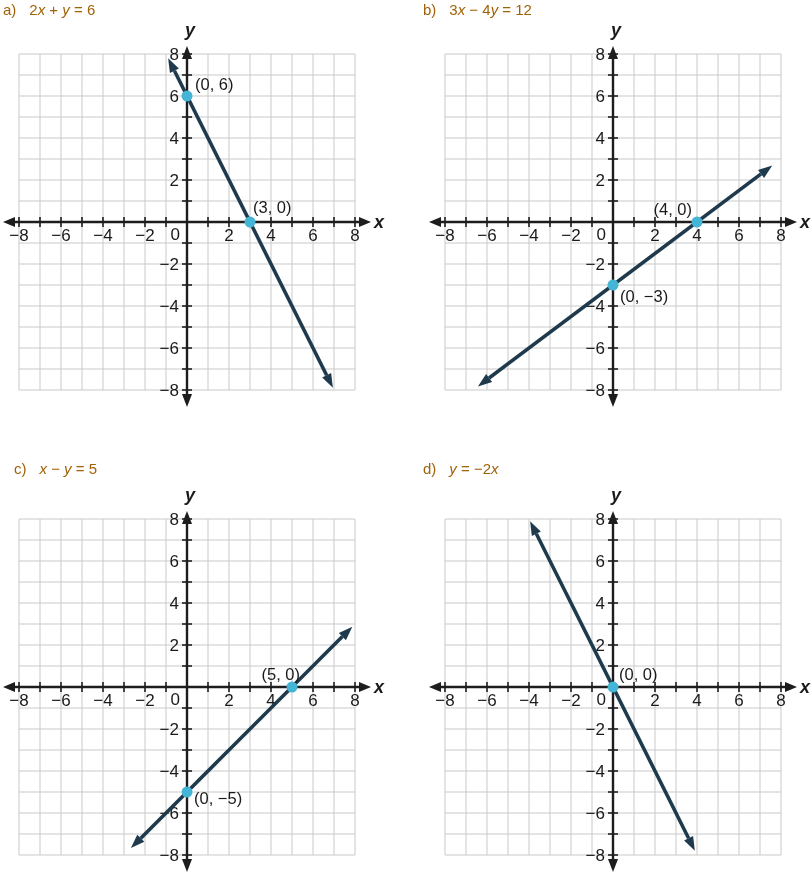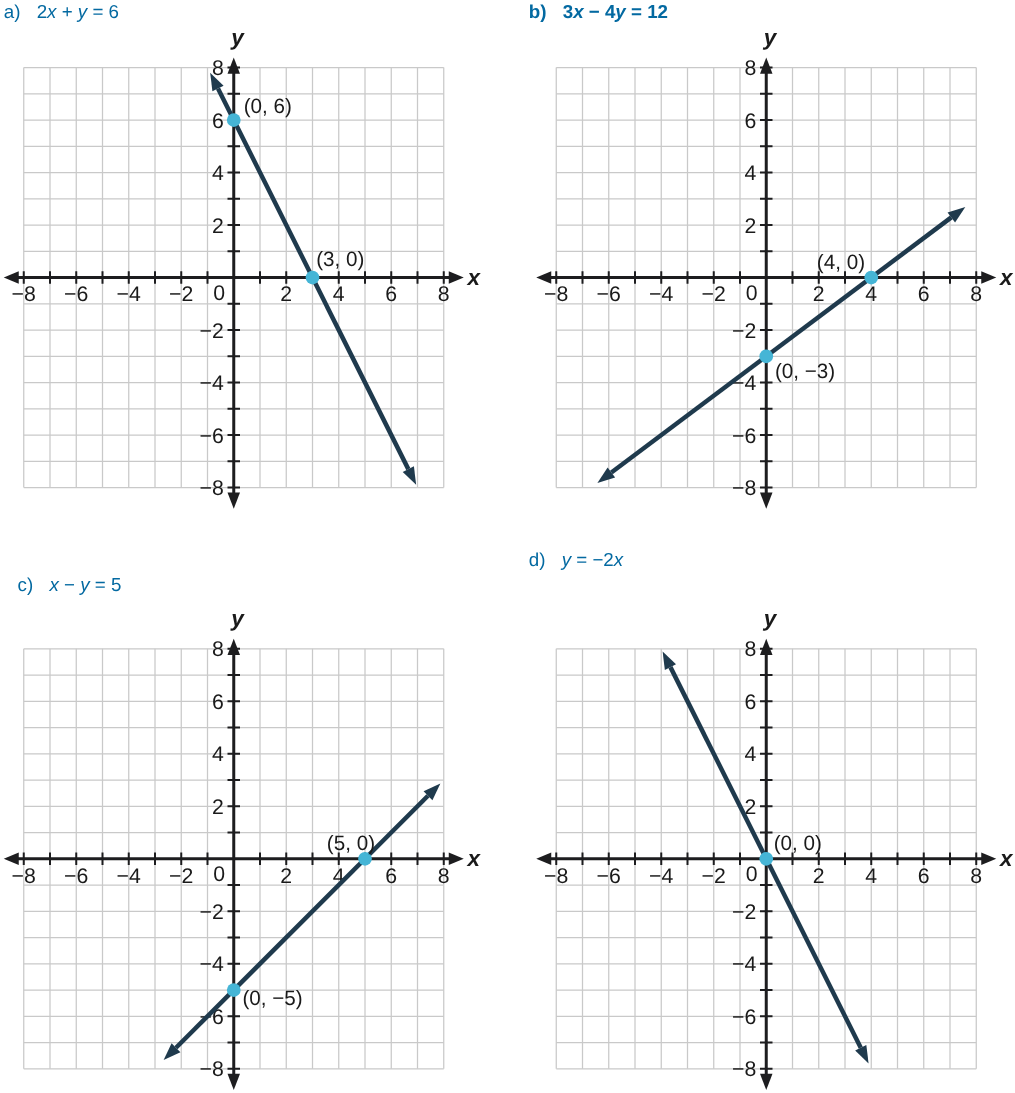--- a/index.html
+++ b/index.html
@@ -1,26 +1,26 @@
 <!DOCTYPE html>
 <html><head>
 <meta charset="utf-8">
 <style>
   html,body{margin:0;padding:0;}
   body{
     width:812px;height:874px;position:relative;overflow:hidden;
     background:#ffffff;font-family:"Liberation Sans",sans-serif;
   }
-  .title{position:absolute;font-size:15px;color:#0369a1;white-space:nowrap;}
+  .title{position:absolute;font-size:15px;color:#a16207;white-space:nowrap;}
   .title .lbl{display:inline-block;margin-right:13px;}
   .title .eq i{font-style:italic;}
   #title-a{left:3px;top:1px;}
-  #title-b{left:423px;top:1px;font-weight:bold;}
+  #title-b{left:423px;top:1px;}
   #title-c{left:14px;top:460px;}
-  #title-d{left:423px;top:440px;}
+  #title-d{left:423px;top:460px;}
   svg.plane{position:absolute;}
   #fig-a{left:0;top:14px;}
   #fig-b{left:426px;top:14px;}
   #fig-c{left:0;top:479px;}
   #fig-d{left:426px;top:479px;}
   svg text{font-family:"Liberation Sans",sans-serif;fill:#1a1a1a;}
   svg text.tick{font-size:17px;}
   svg text.origin{font-size:17px;}
   svg text.plabel{font-size:16.5px;}
   svg text.axletter{font-size:18px;font-weight:bold;font-style:italic;}

